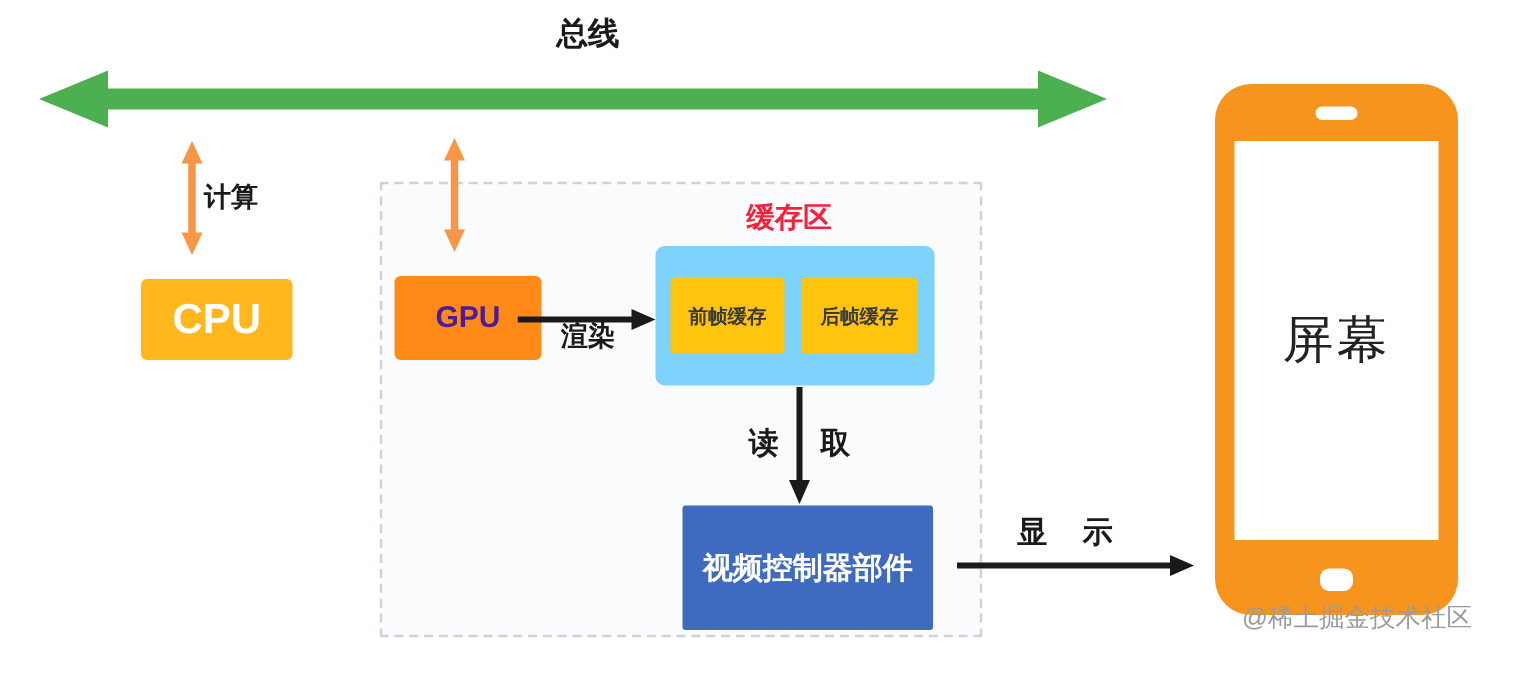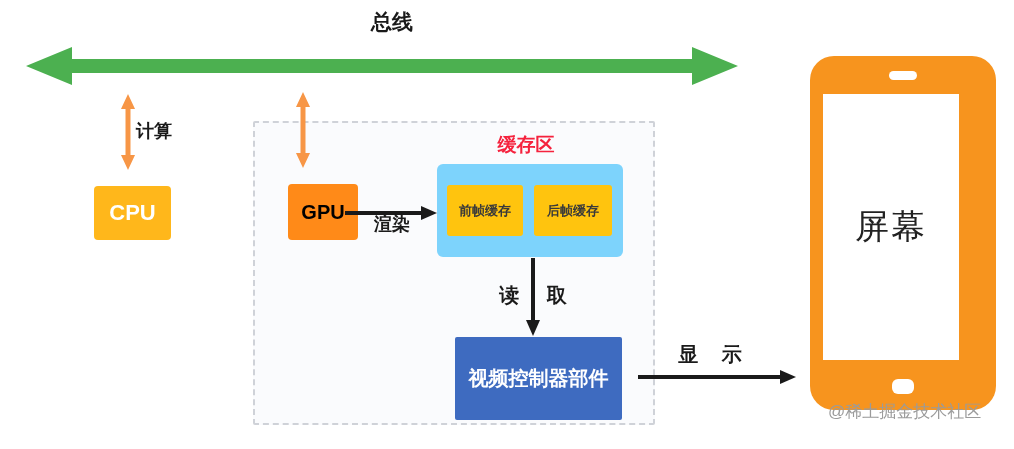--- a/index.html
+++ b/index.html
@@ -4,38 +4,38 @@
 <style>
   html,body{margin:0;padding:0;background:#fff;}
   body{font-family:"Liberation Sans","DejaVu Sans",sans-serif;}
   .canvas{position:relative;width:1014px;height:449px;background:#ffffff;overflow:hidden;}
   .abs{position:absolute;}
   .label{color:#1a1a1a;white-space:nowrap;}
   .box{display:flex;align-items:center;justify-content:center;}
 
   .bus-label{left:352px;top:8px;width:80px;text-align:center;font-size:21px;font-weight:600;}
   .compute-label{left:136px;top:119px;font-size:18px;font-weight:600;}
-  .cpu-box{left:94px;top:186px;width:77px;height:54px;background:#FFB71B;border-radius:4px;color:#fff;font-size:22px;font-weight:700;}
+  .cpu-box{left:94px;top:186px;width:101px;height:54px;background:#FFB71B;border-radius:4px;color:#fff;font-size:28px;font-weight:700;}
 
   .dashed-box{left:253px;top:121px;width:402px;height:304px;border:2px dashed #cfd2d8;background:#fafbfd;border-radius:2px;box-sizing:border-box;}
 
-  .gpu-box{left:263px;top:184px;width:70px;height:56px;background:#FF8A18;border-radius:4px;color:#000000;font-size:20px;font-weight:700;margin-left:25px;}
+  .gpu-box{left:263px;top:184px;width:98px;height:56px;background:#FF8A18;border-radius:4px;color:#4c1d95;font-size:20px;font-weight:700;}
   .render-label{left:350px;top:180px;width:84px;text-align:center;font-size:18px;font-weight:600;margin-top:32px;}
 
   .buffer-title{left:480px;top:132px;width:92px;text-align:center;font-size:19px;font-weight:600;color:#F5223D;}
   .buffer-box{left:437px;top:164px;width:186px;height:93px;background:#7dd3fc;border-radius:6px;}
   .sub-buffer{position:absolute;top:21px;height:51px;background:#FFC40E;border-radius:3px;display:flex;align-items:center;justify-content:center;font-size:13px;font-weight:600;color:#3a3a3a;white-space:nowrap;}
   .front-buffer{left:10px;width:76px;}
   .back-buffer{left:97px;width:78px;}
 
   .read-label{left:483px;top:282px;width:100px;text-align:center;font-size:20px;font-weight:600;word-spacing:22px;}
   .controller-box{left:455px;top:337px;width:167px;height:83px;background:#3E6BC0;border-radius:2px;color:#fff;font-size:20px;font-weight:700;}
   .display-label{left:658px;top:341px;width:104px;text-align:center;font-size:20px;font-weight:600;word-spacing:18px;}
 
-  .phone{left:810px;top:56px;width:162px;height:354px;background:#F7941E;border-radius:24px;padding-left:24px;}
+  .phone{left:810px;top:56px;width:162px;height:354px;background:#F7941E;border-radius:24px;}
   .phone-speaker{position:absolute;left:50%;transform:translateX(-50%);top:15px;width:28px;height:9px;background:#fff;border-radius:5px;}
   .phone-screen{position:absolute;left:13px;top:38px;width:136px;height:266px;background:#fff;display:flex;align-items:center;justify-content:center;}
   .screen-label{font-size:34px;font-weight:500;color:#222;letter-spacing:2px;}
   .phone-home{position:absolute;left:50%;transform:translateX(-50%);bottom:16px;width:22px;height:15px;background:#fff;border-radius:6px;}
 
   .watermark{left:828px;top:400px;font-size:17px;color:#9b9b9b;}
 </style>
 </head>
 <body>
 

